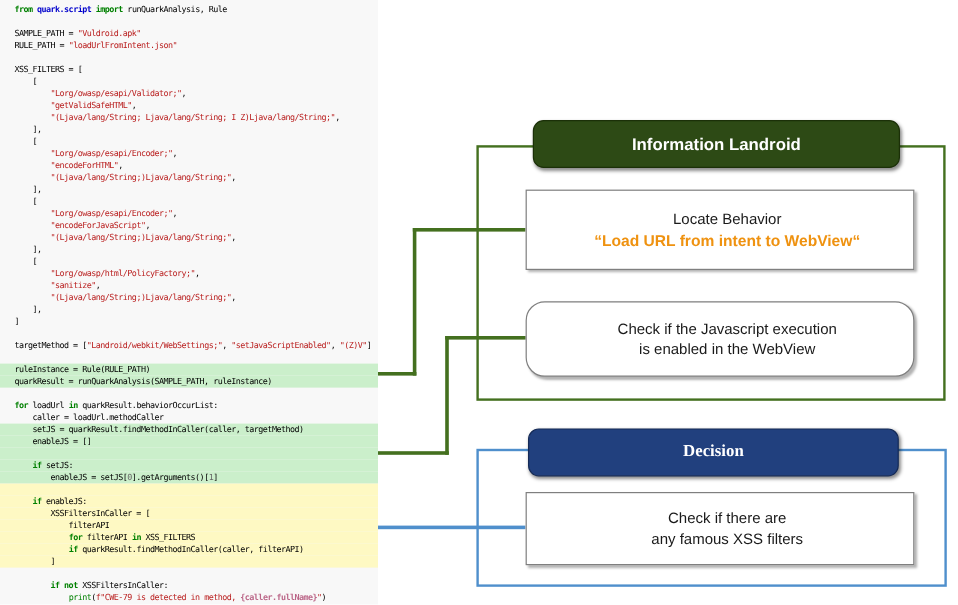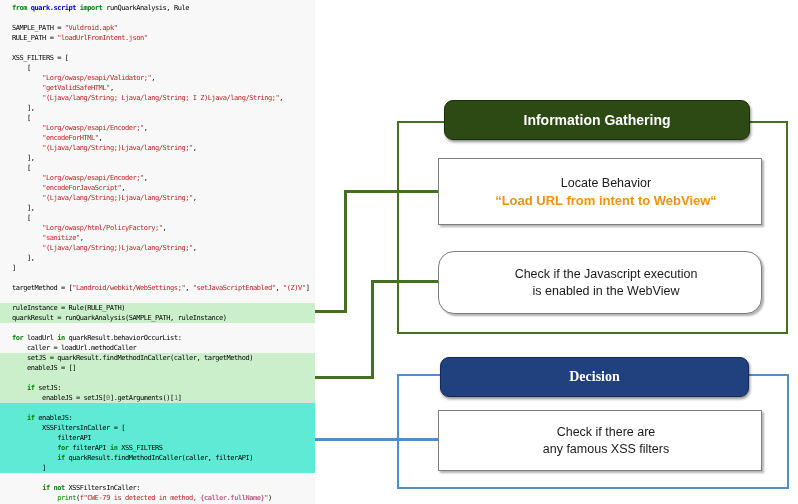--- a/index.html
+++ b/index.html
@@ -5,21 +5,21 @@
   html,body{margin:0;padding:0;background:#ffffff;}
   .stage{position:relative;width:798px;height:504px;background:#ffffff;overflow:hidden;
          font-family:"Liberation Sans", sans-serif;}
 
   
   .code-panel{position:absolute;left:0;top:0;width:315px;height:504px;background:#f8f8f8;}
   .code{margin:0;padding:3px 0 0 0;font-family:"DejaVu Sans Mono", monospace;
         font-size:7px;letter-spacing:-0.45px;color:#000;}
   .cl{height:10px;line-height:10px;white-space:pre;padding-left:12px;}
   .cl.g{background:#cbefcb;}
-  .cl.b{background:#5eead4;}
+  .cl.b{background:#fef9c3;}
   .tok-k{color:#008000;font-weight:bold;}
   .tok-n{color:#0000cc;font-weight:bold;}
   .tok-s{color:#ba2121;}
   .tok-b{color:#008000;}
   .tok-i{color:#bb6688;font-weight:bold;}
   .tok-d{color:#666666;}
 
   
   .frame{position:absolute;box-sizing:border-box;background:transparent;z-index:1;}
   .frame.green{border:2px solid #44701f;}
@@ -56,21 +56,21 @@
   <div class="seg green" style="left:344px;top:190px;width:3px;height:123px;"></div>
   <div class="seg green" style="left:344px;top:190px;width:94px;height:3px;"></div>
 
   <div class="seg green" style="left:315px;top:376px;width:59px;height:3px;"></div>
   <div class="seg green" style="left:371px;top:280px;width:3px;height:99px;"></div>
   <div class="seg green" style="left:371px;top:280px;width:67px;height:3px;"></div>
 
   <div class="seg blue" style="left:315px;top:438px;width:123px;height:3px;"></div>
 
   <div class="hdr ig" style="left:444px;top:100px;width:304px;height:38px;">
-    <span>Information Gathering</span>
+    <span>Information Landroid</span>
   </div>
 
   <div class="wbox" style="left:438px;top:158px;width:310px;height:65px;">
     <div>Locate Behavior</div>
     <div class="orange-line"><span>“</span><span>Load URL from intent to WebView</span><span>“</span></div>
   </div>
 
   <div class="wbox" style="left:438px;top:251px;width:310px;height:61px;border-radius:16px;">
     <div>Check if the Javascript execution</div>
     <div>is enabled in the WebView</div>

